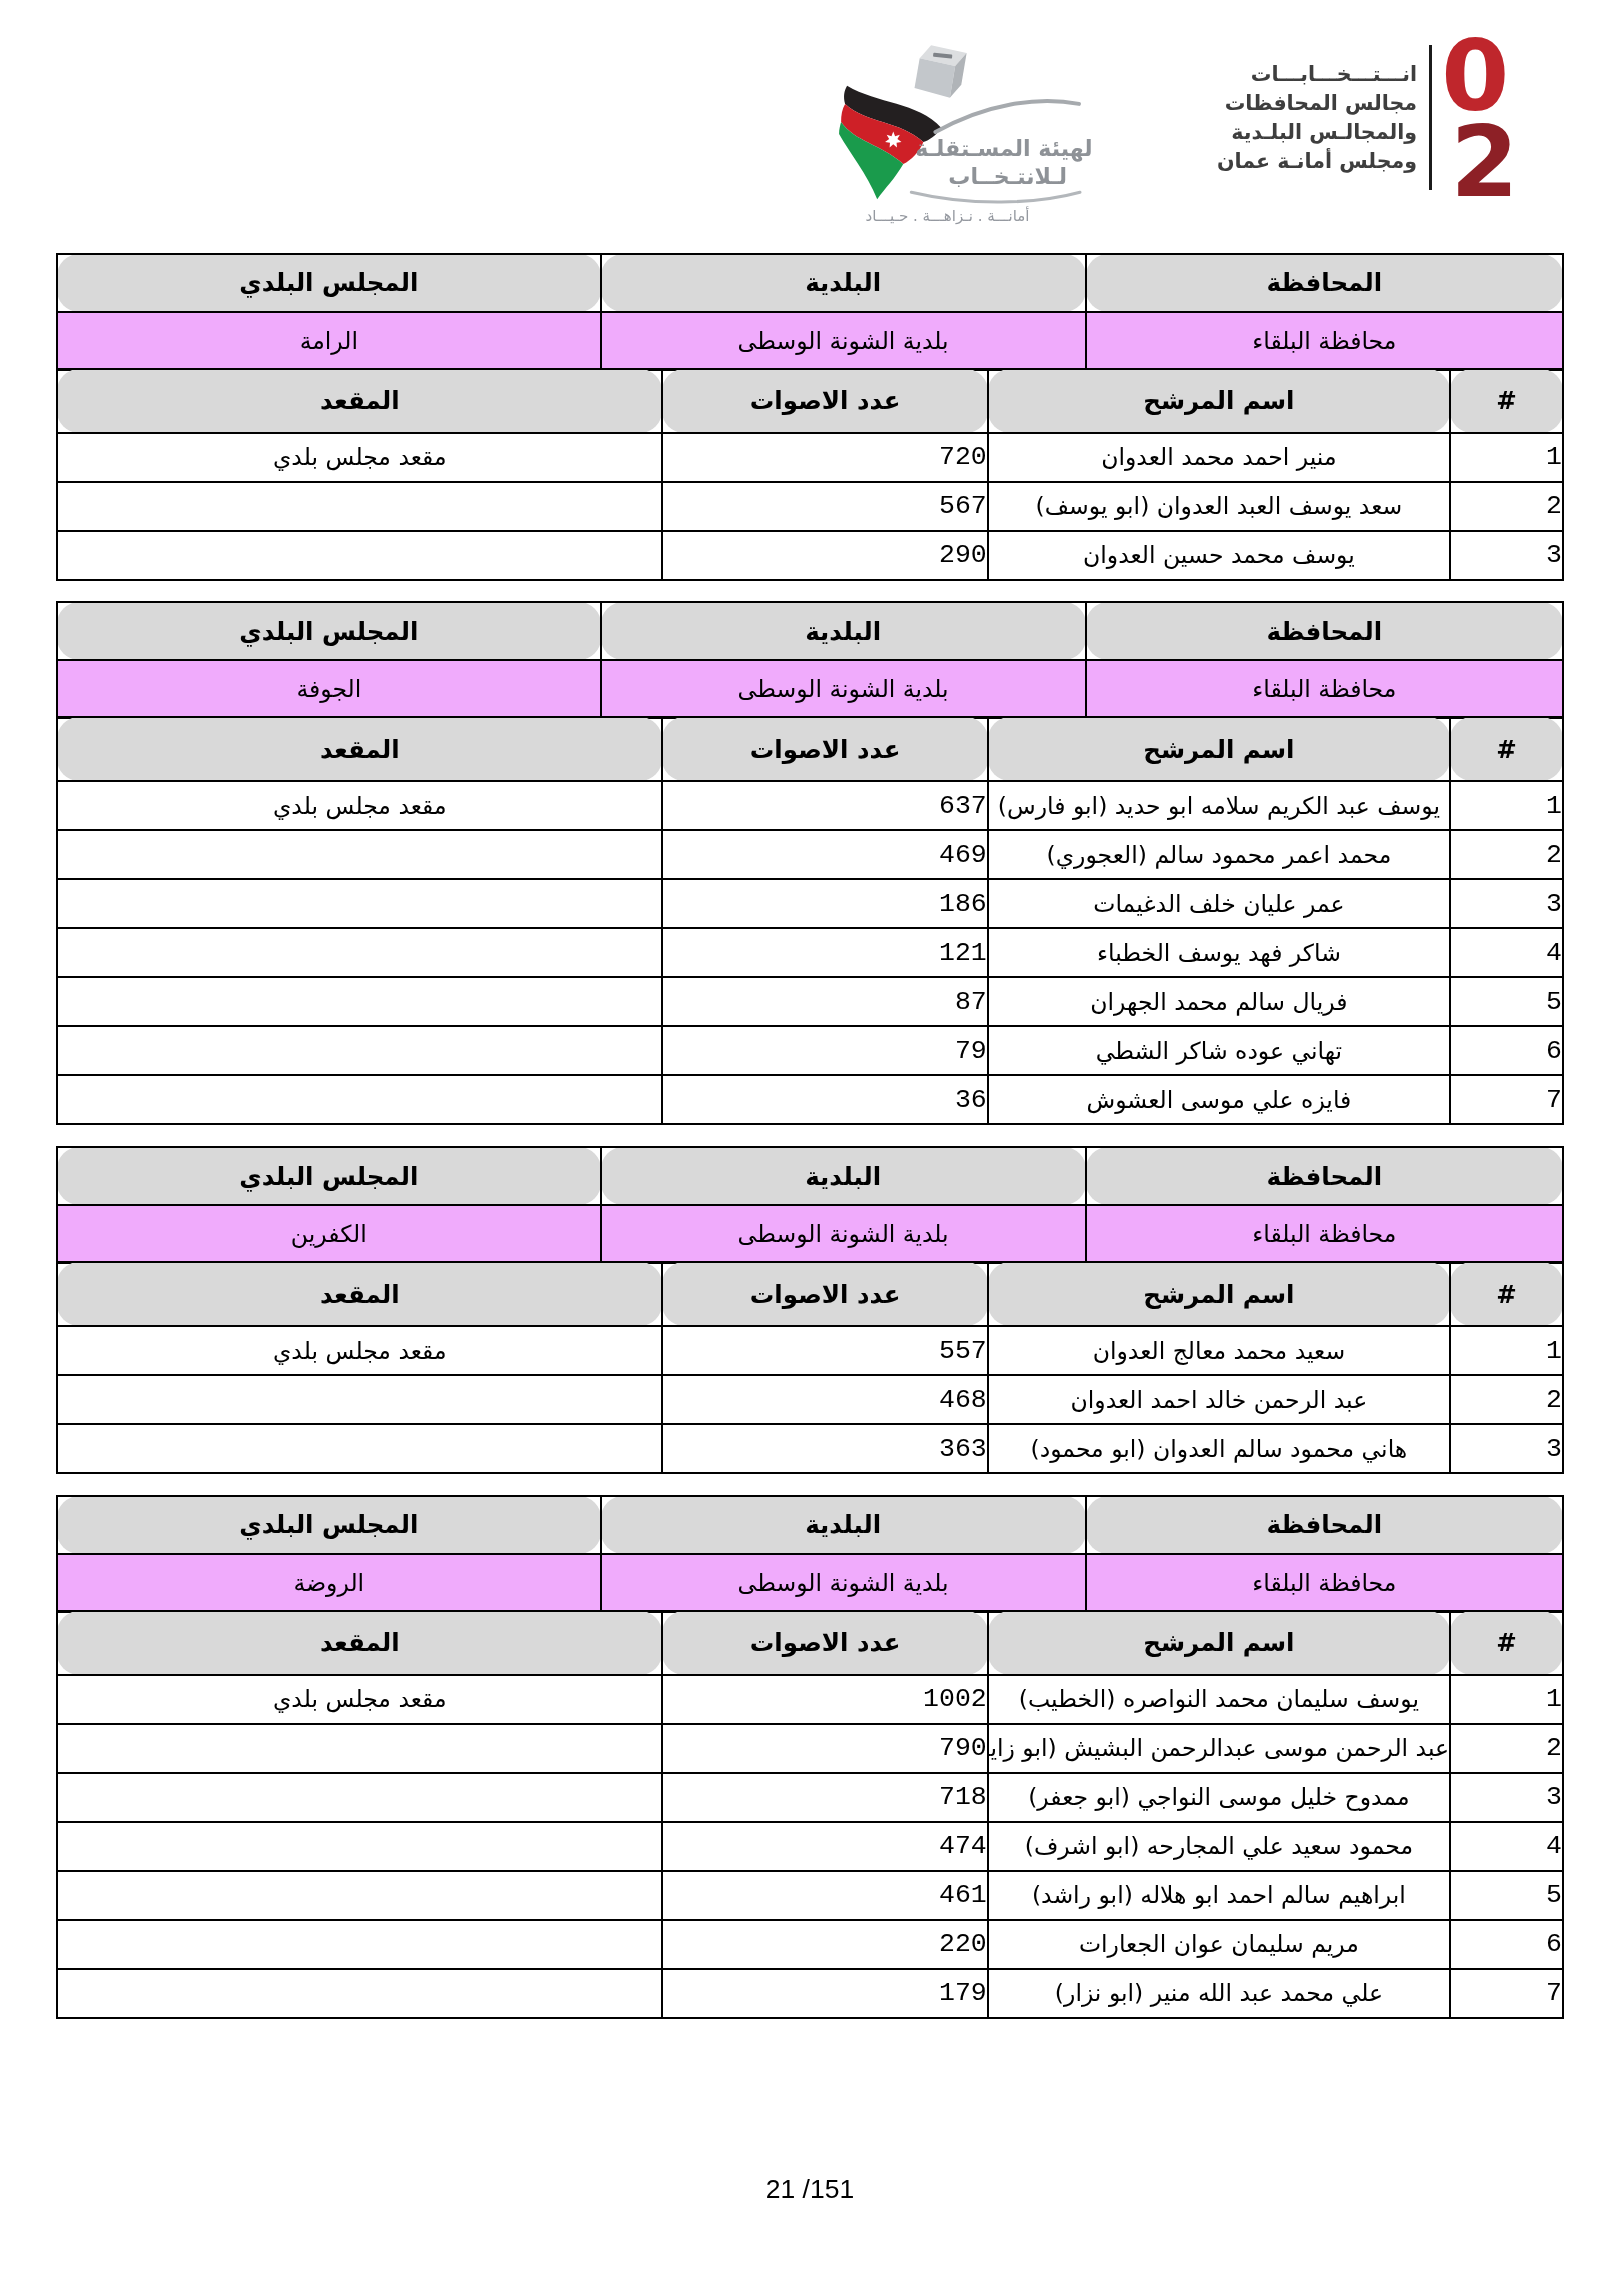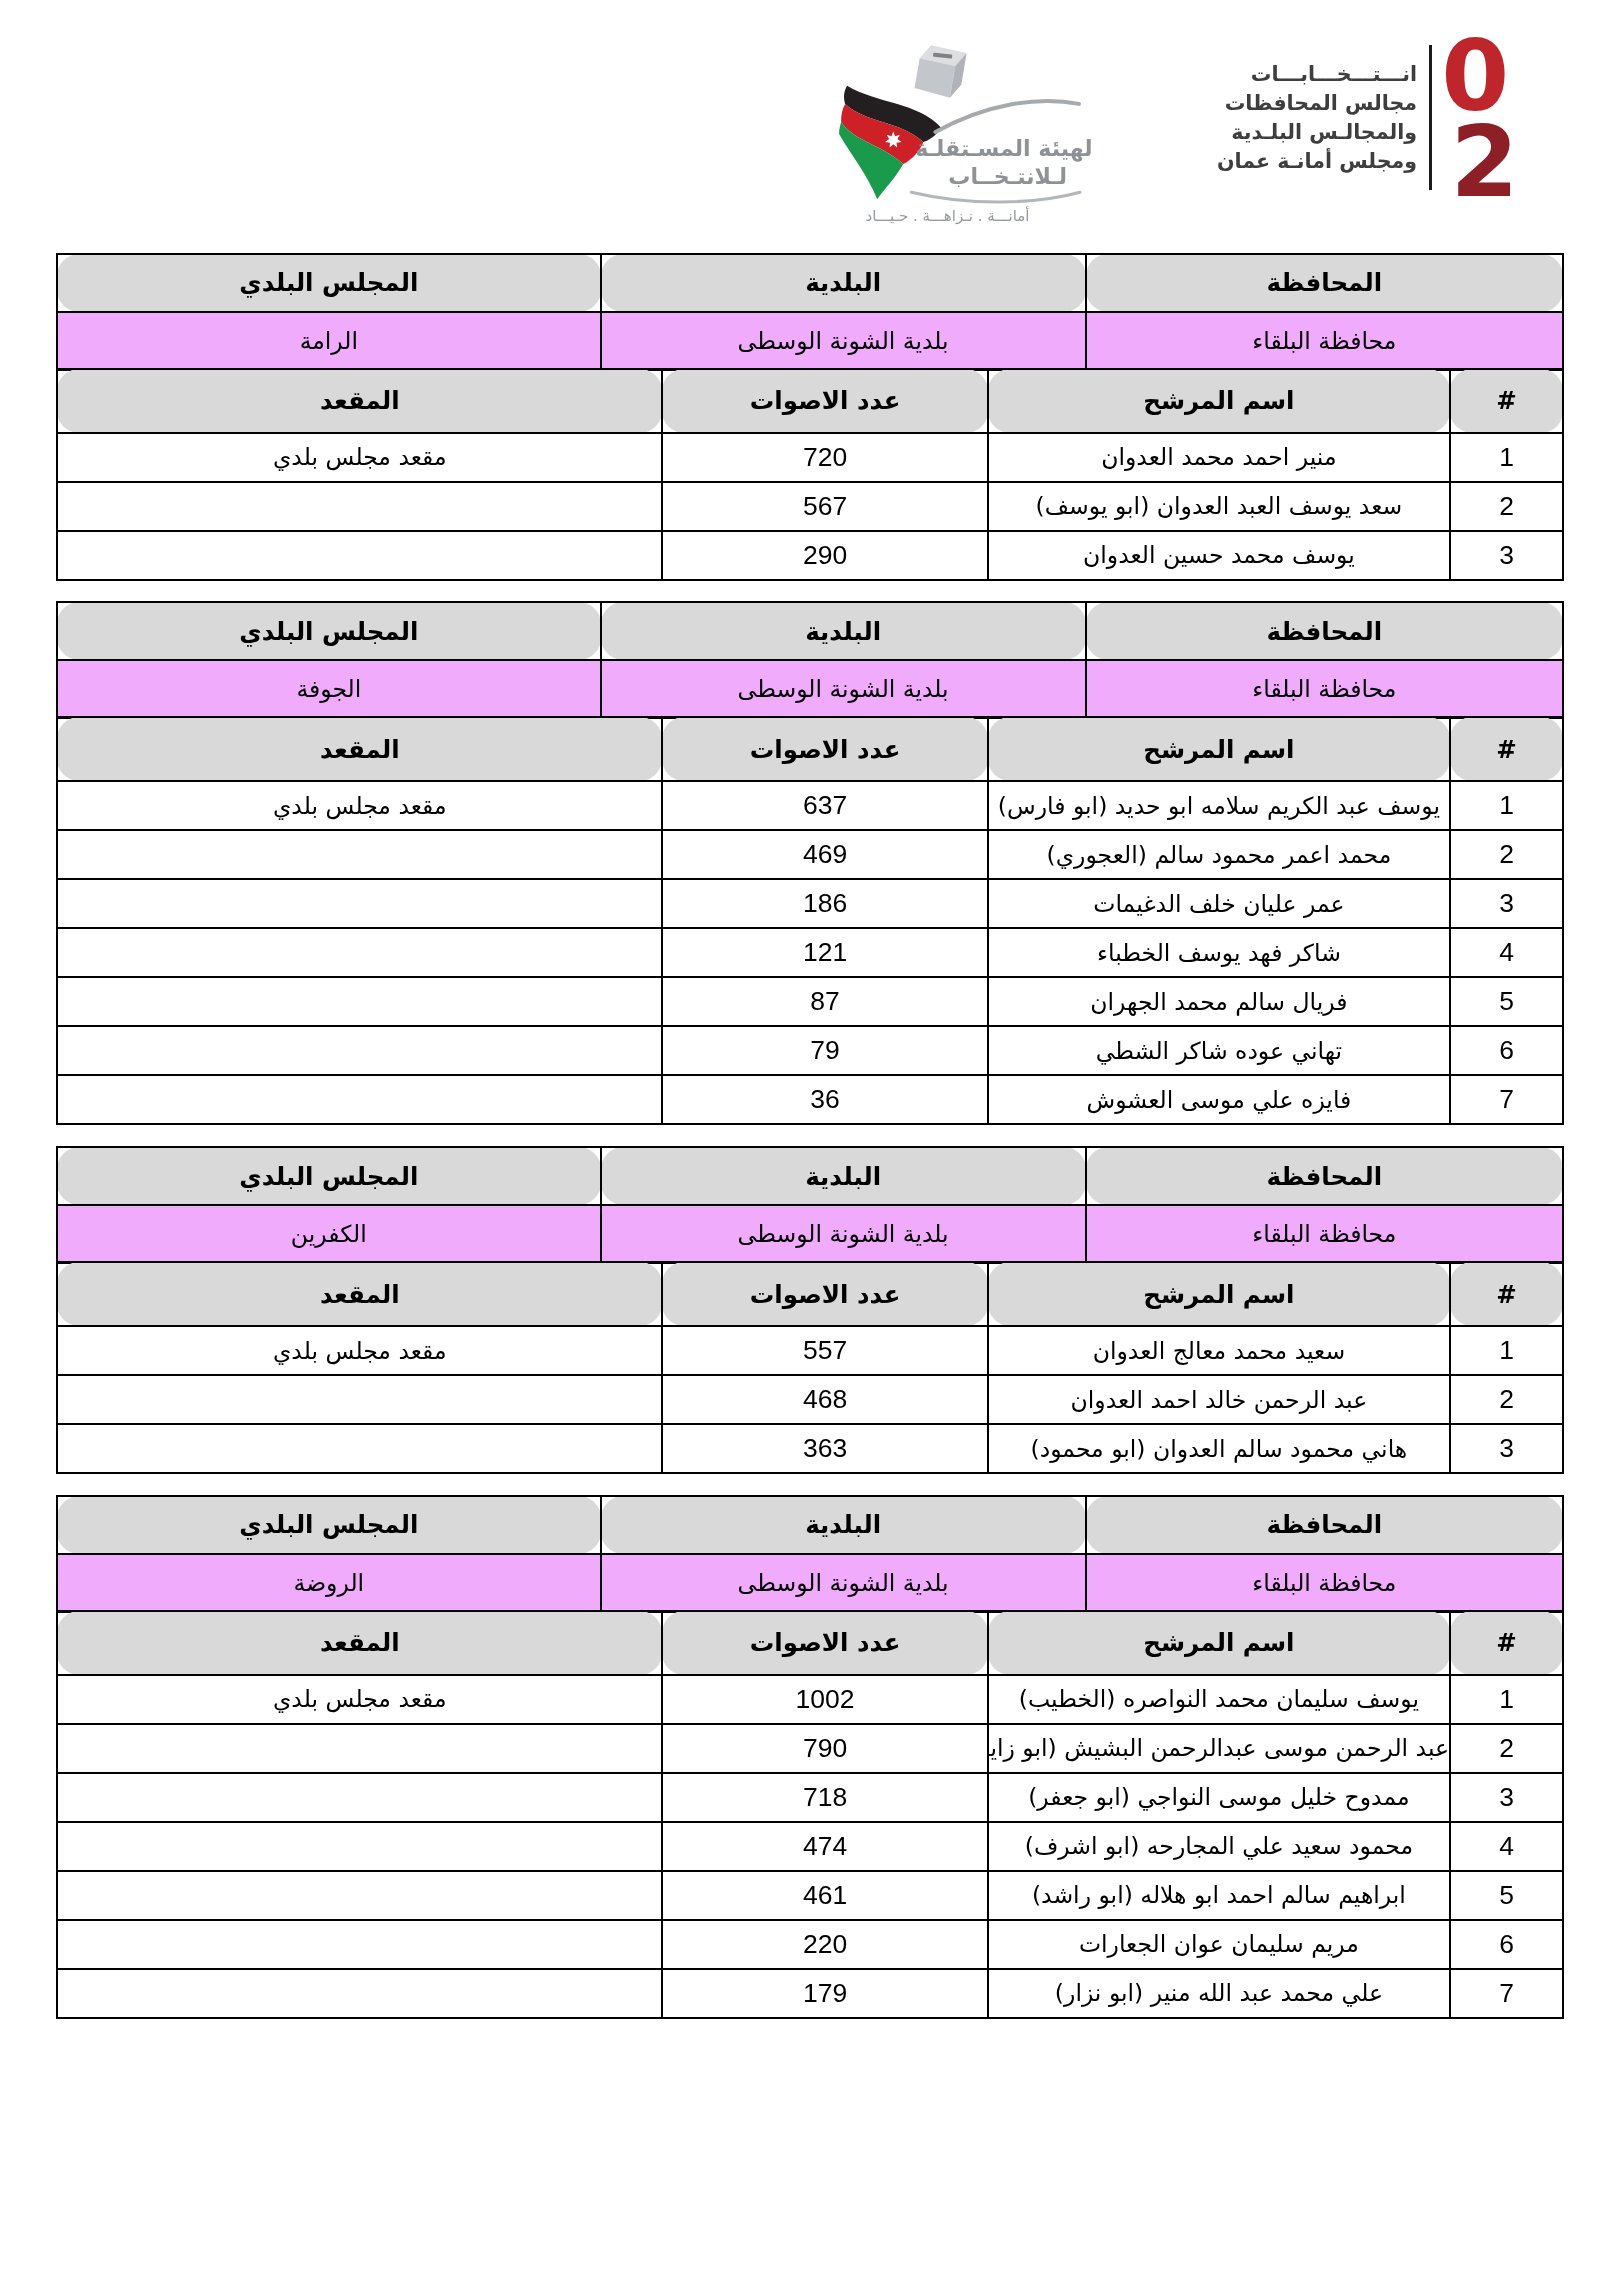--- a/index.html
+++ b/index.html
@@ -77,21 +77,22 @@
     font-size:24.5px;
     height:58px;
     border-radius:22px;
   }
   .meta-table .val-row td { height:58px; font-size:23.5px; background:#f0abfc; }
   .cand-table .hdr-row td { height:64px; }
   .data-row td { height:49px; font-size:23.5px; background:#fff; }
   .data-row .rank,
   .data-row .votes {
     font-size:26.5px;
-    font-family:Liberation Sans, sans-serif;
+    font-family:Liberation Mono, monospace;
+    text-align:right;
   }
   
   .c-gov { width:31.7%; }
   .c-mun { width:32.2%; }
   .c-cou { width:36.1%; }
   
   .c-rank  { width:7.5%; }
   .c-name  { width:30.7%; }
   .c-votes { width:21.6%; }
   .c-seat  { width:40.2%; }
@@ -432,15 +433,18 @@
           <td class="rank">7</td>
           <td class="name">علي محمد عبد الله منير (ابو نزار)</td>
           <td class="votes">179</td>
           <td class="seat"></td>
         </tr>
           </tbody>
     </table>
   </div>
 </main>
 
+  <footer class="page-footer">
+    <span dir="ltr">21 /151</span>
+  </footer>
 
 </div>
 
 
 </body></html>

